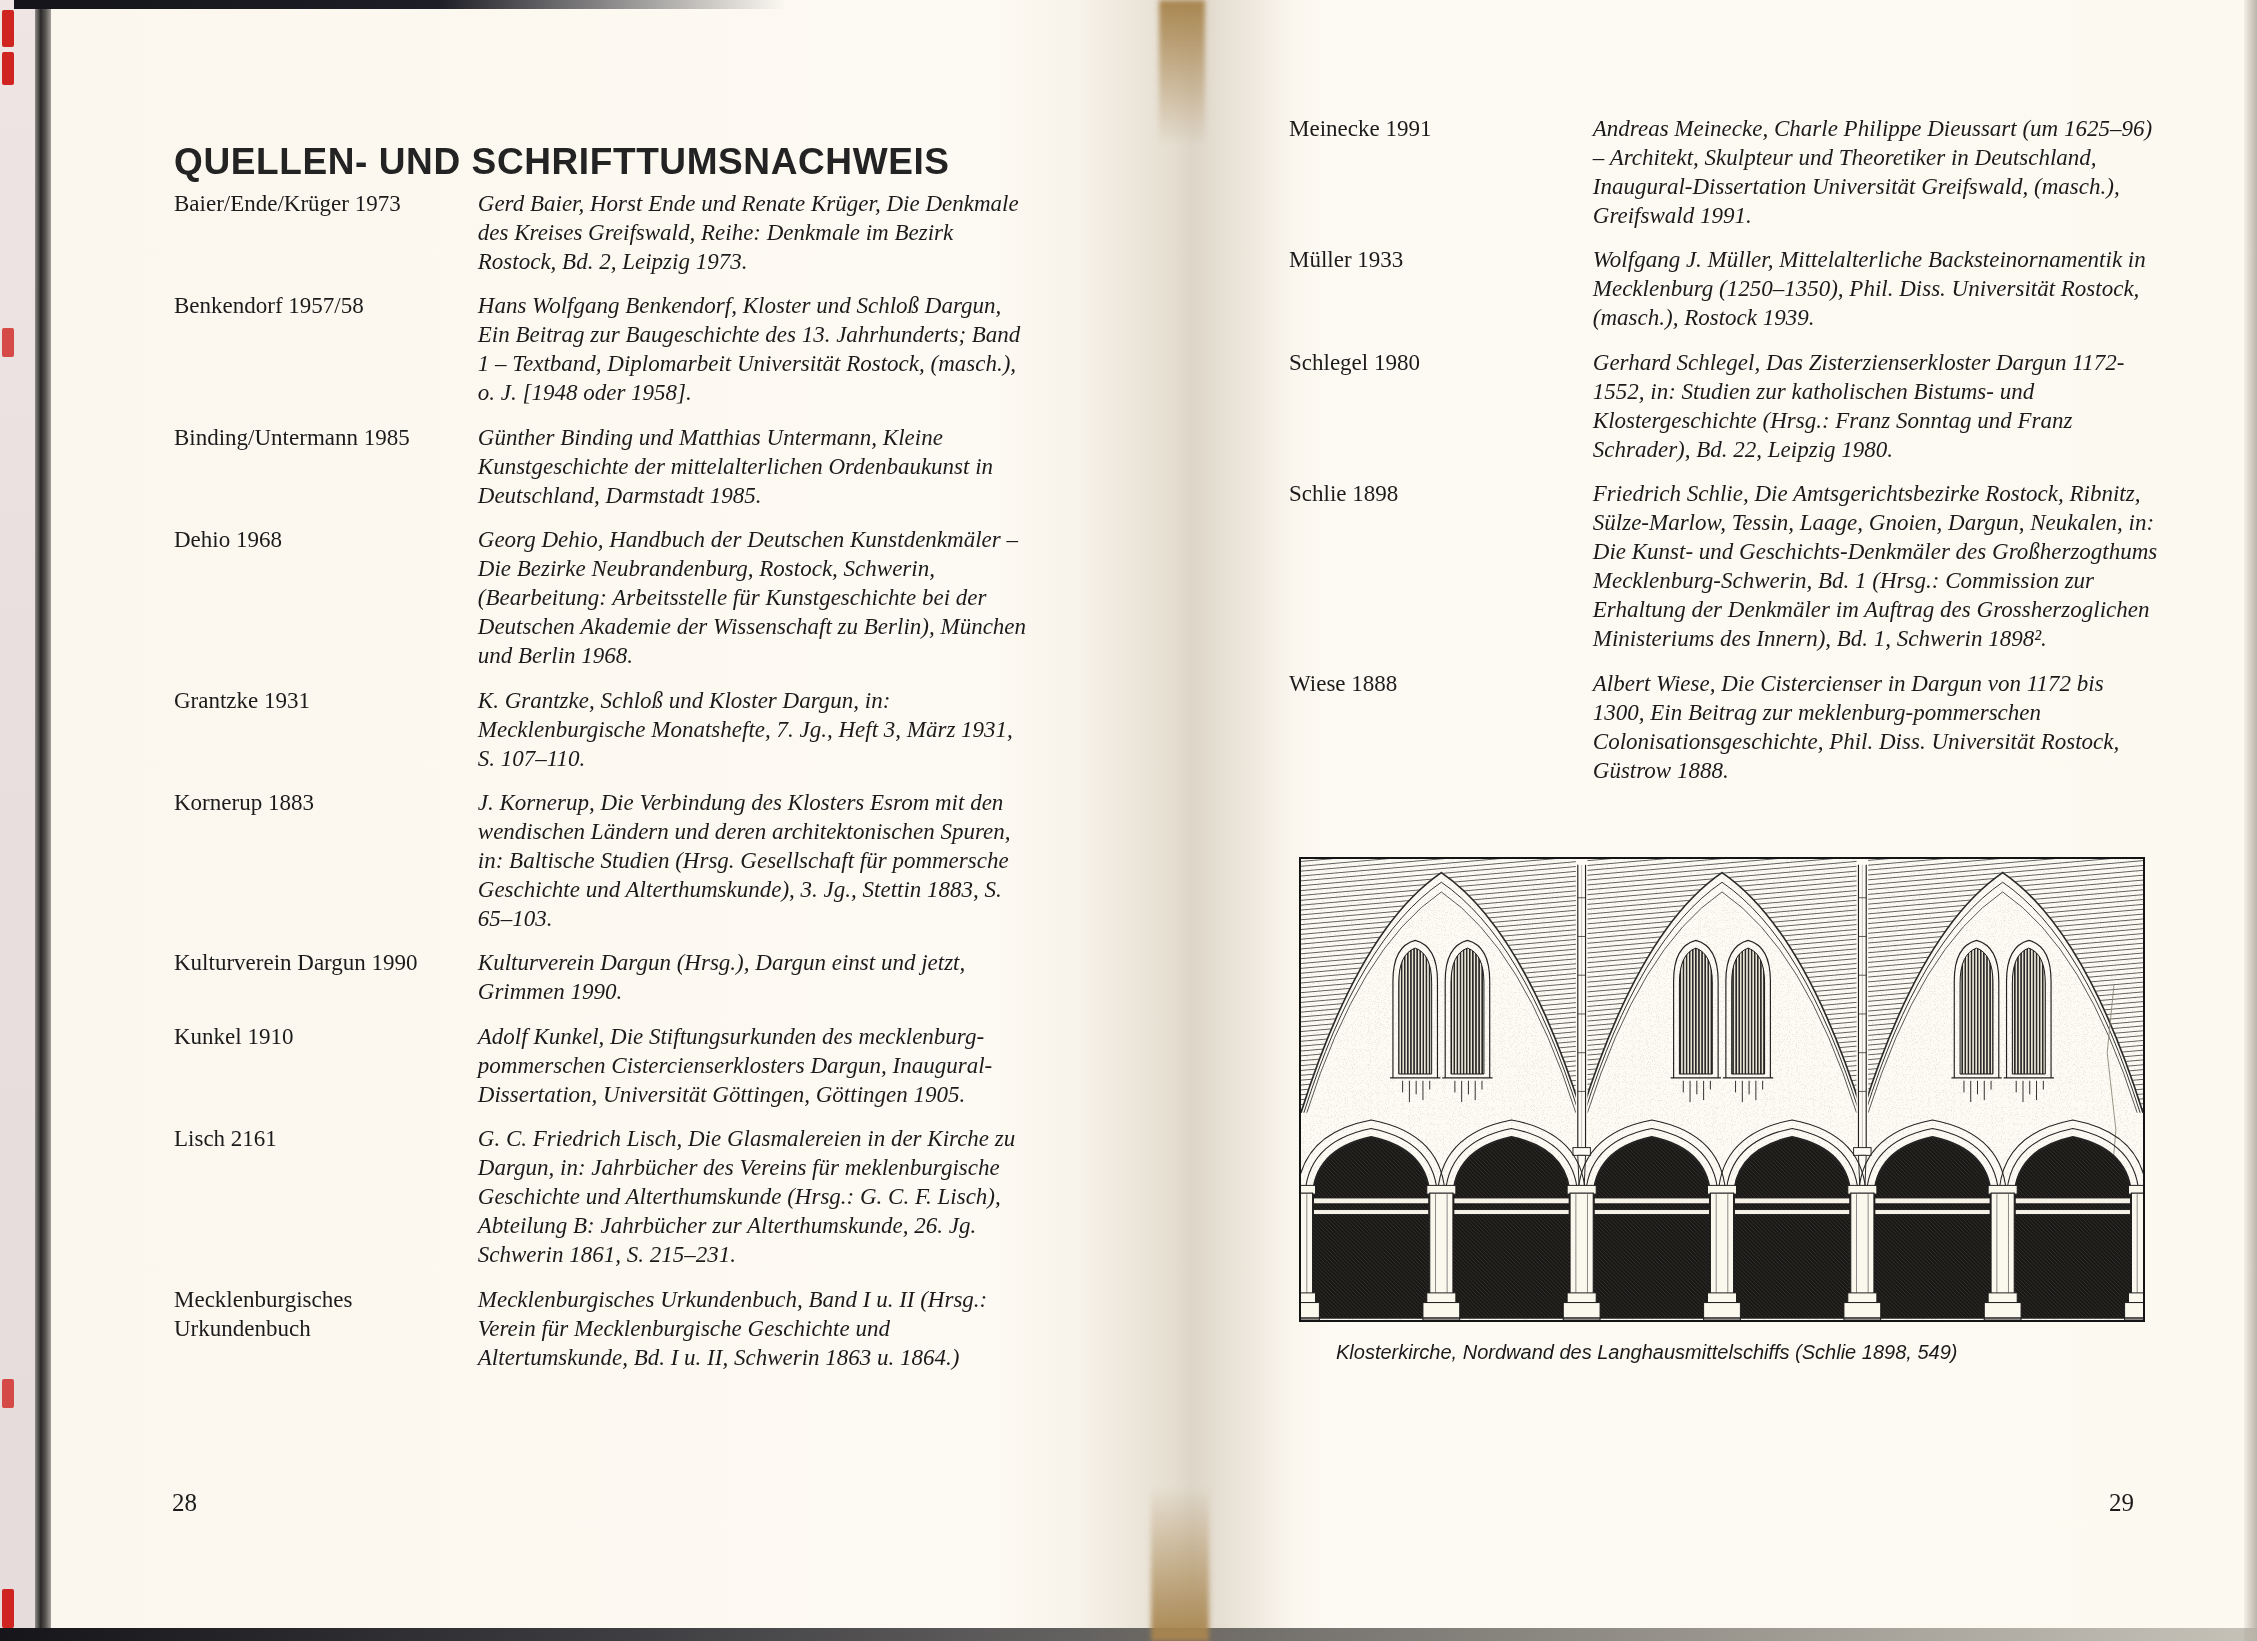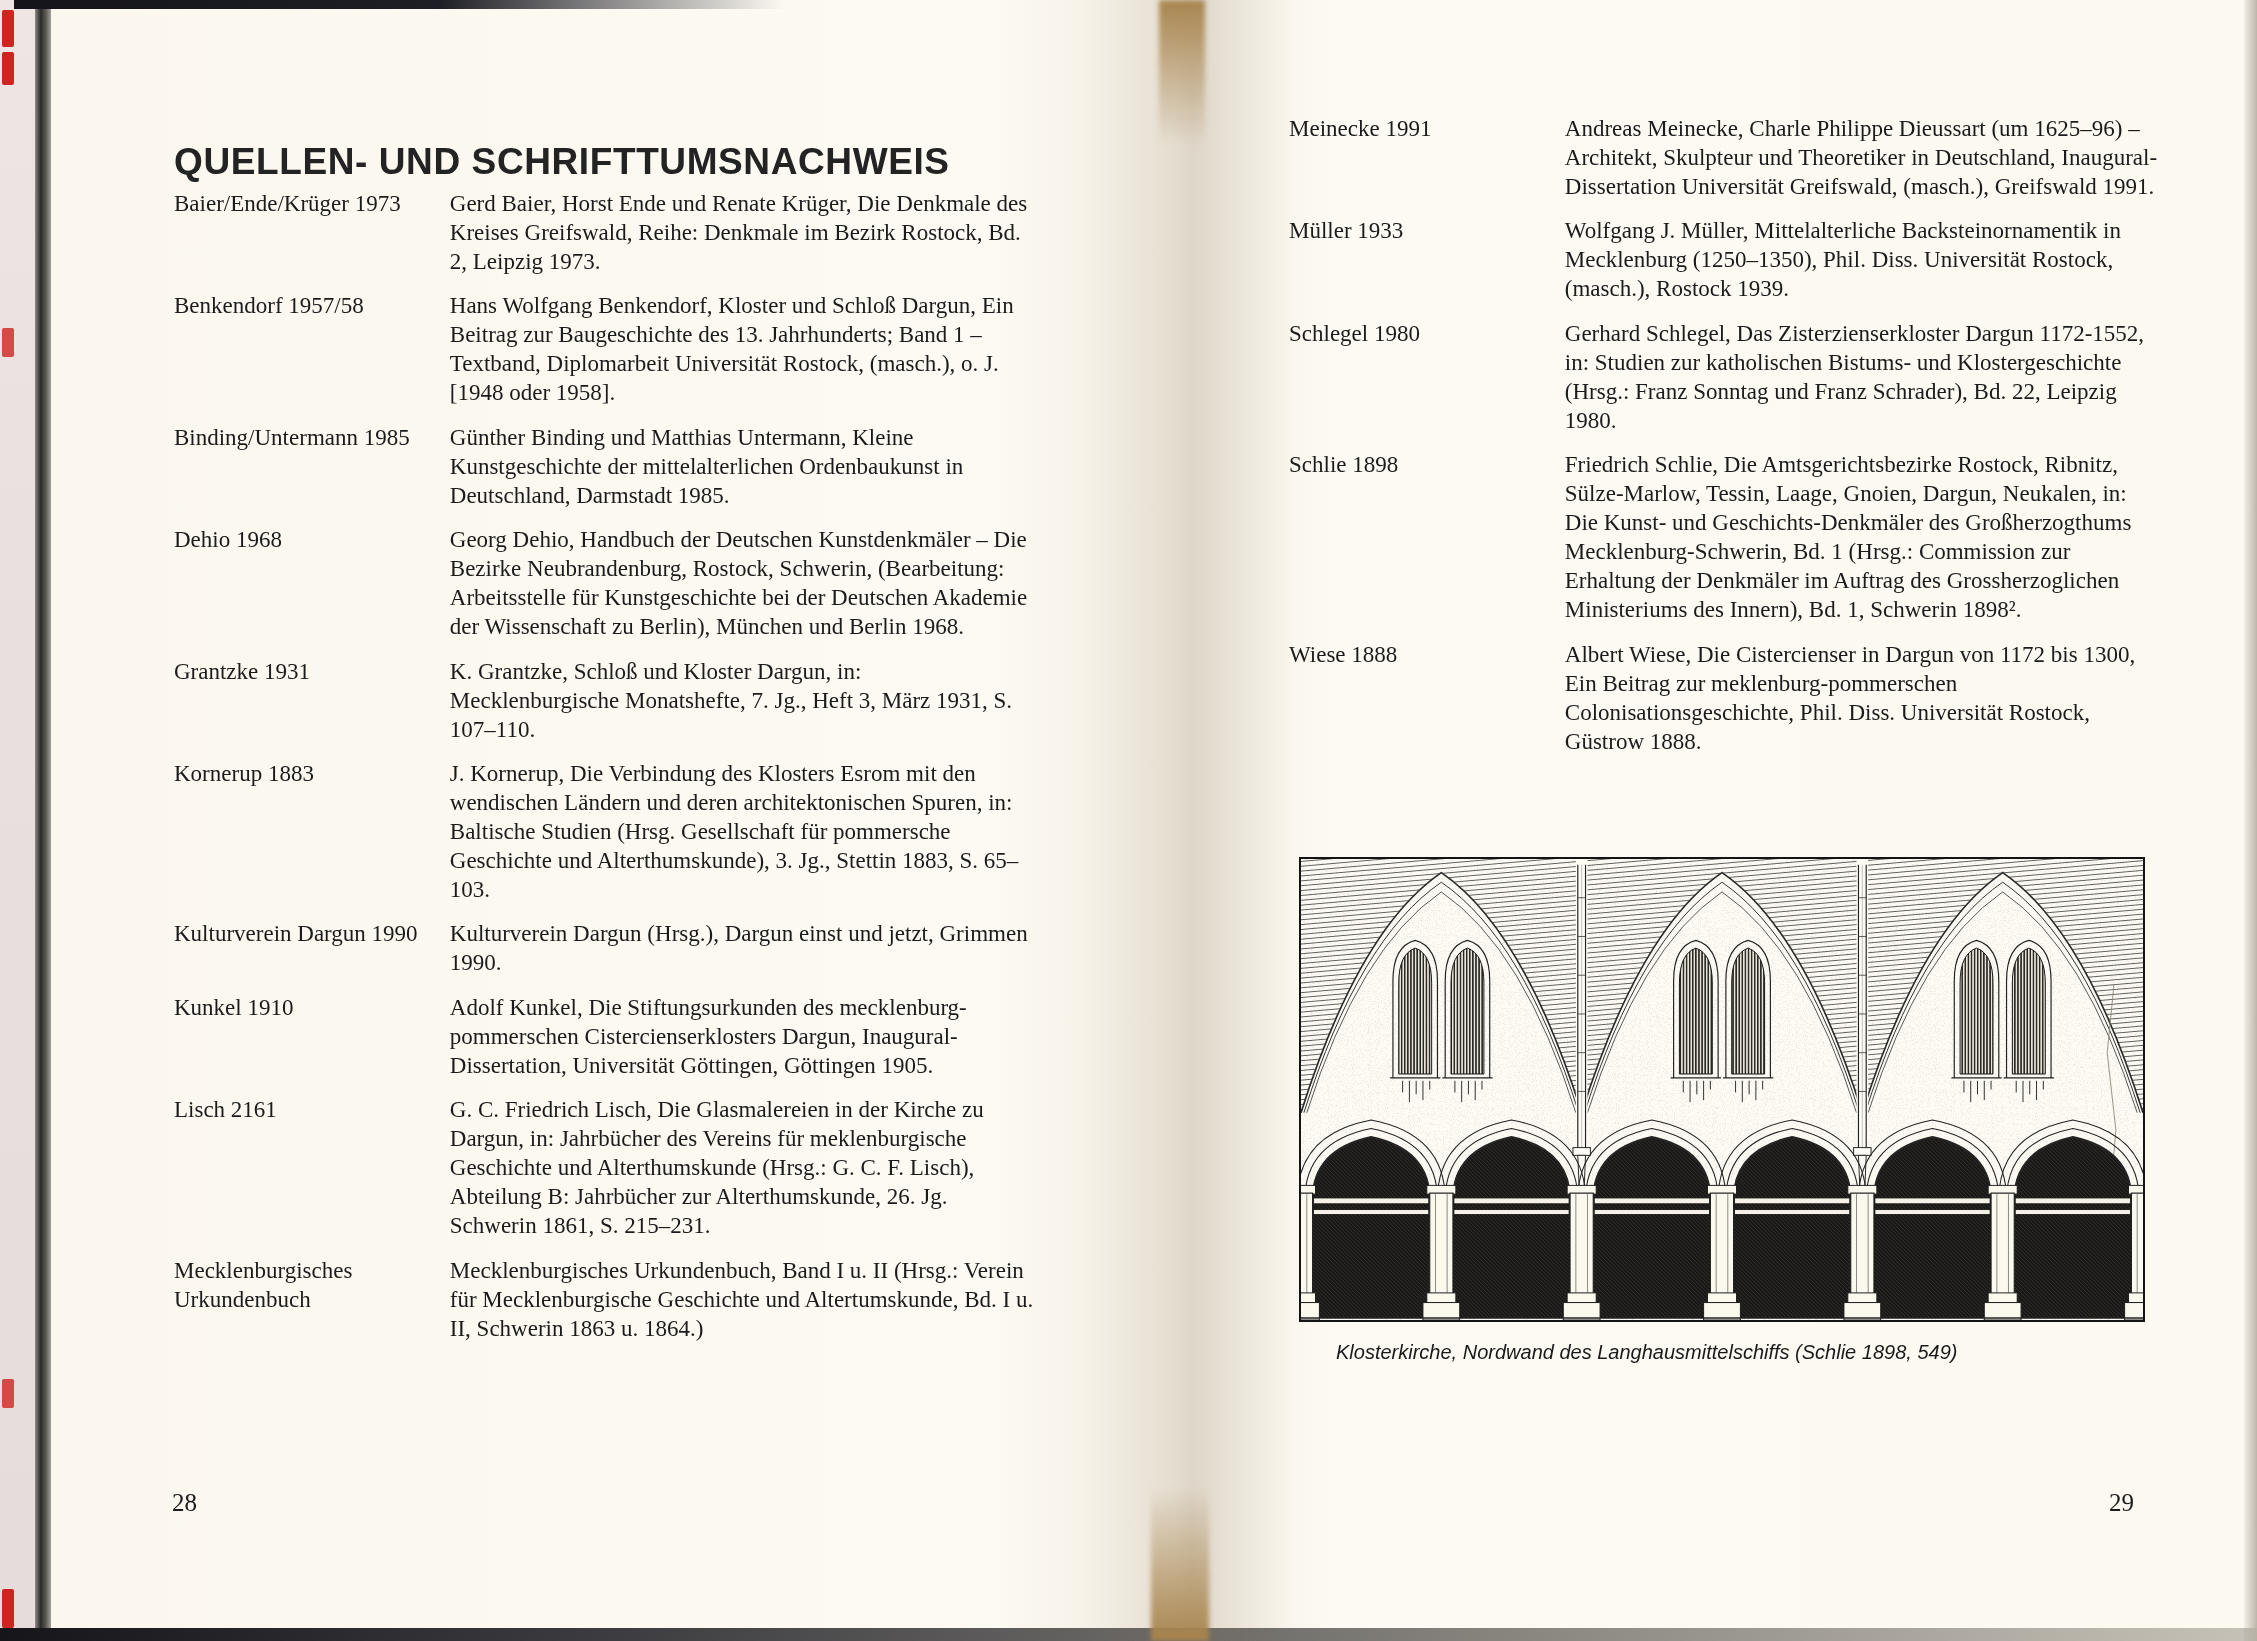--- a/index.html
+++ b/index.html
@@ -32,23 +32,23 @@
   
   .page-heading{
     position:absolute;left:174px;top:116px;
     font-family:"Liberation Sans", sans-serif;
     font-weight:bold;font-size:37px;line-height:41px;letter-spacing:0.6px;
     color:#232323;white-space:nowrap;
   }
   .entries{position:absolute;font-size:23px;line-height:29px;}
   .entries-left{left:174px;top:189px;width:861px;}
   .entries-right{left:1289px;top:114px;width:869px;}
-  .entry{display:flex;margin-bottom:15.4px;}
+  .entry{display:flex;margin-bottom:15.4px;gap:28px;}
   .entry-label{width:270px;flex:none;padding-right:5.8px;}
-  .entry-text{flex:1;}
+  .entry-text{flex:1;font-style:italic;}
   .pagenum{position:absolute;font-size:25px;line-height:29px;text-align:center;}
   .pagenum-left{left:172px;top:1488px;}
   .pagenum-right{left:2109px;top:1488px;}
   
   .figure-frame{
     position:absolute;left:1299px;top:857px;width:846px;height:465px;
     border:2.9px solid #141414;box-sizing:border-box;background:#fdfbf3;
   }
   .figure-frame svg{display:block;width:100%;height:100%;}
   .figure-caption{

